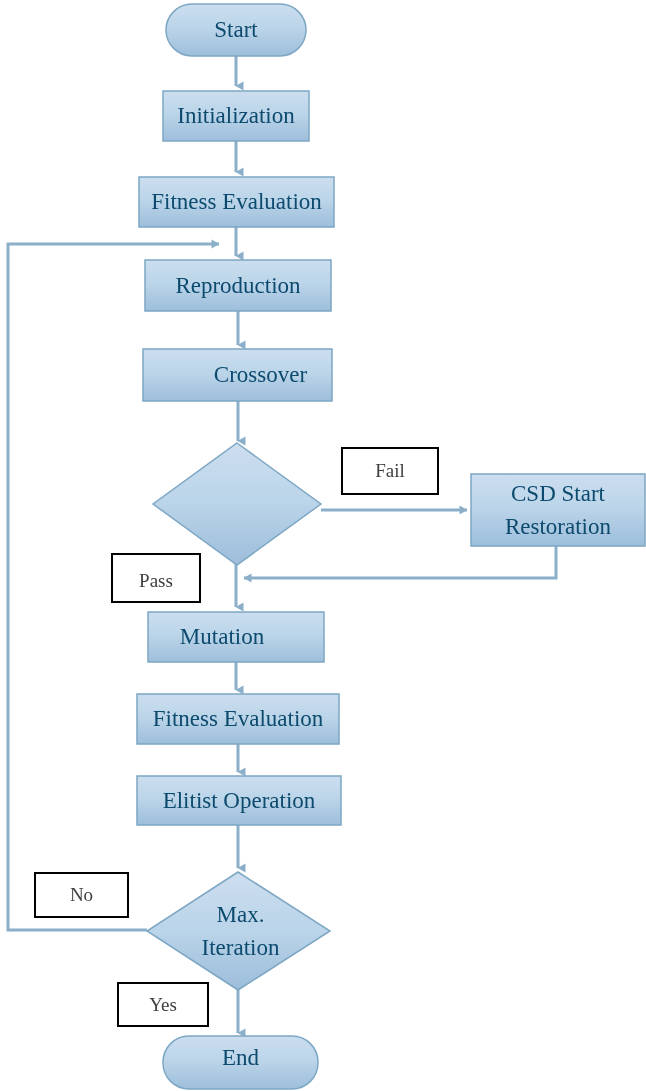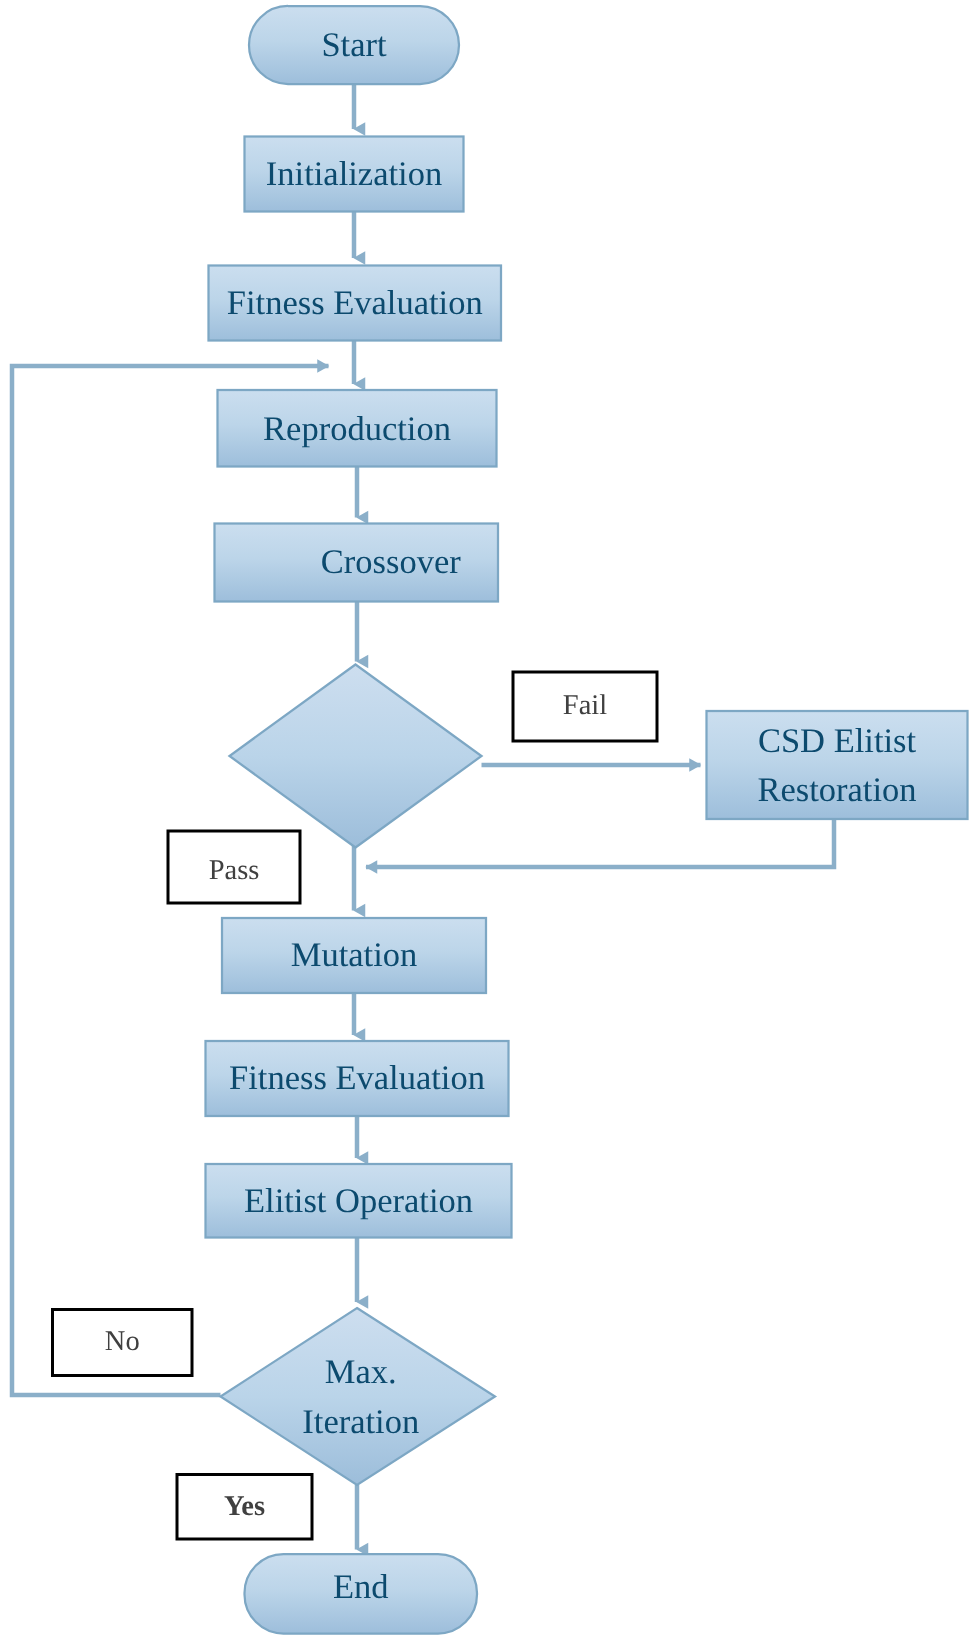--- a/index.html
+++ b/index.html
@@ -133,27 +133,27 @@
     <rect x="112" y="554" width="88" height="48" fill="#ffffff" stroke="#000000" stroke-width="2"></rect>
     <rect x="35" y="873" width="93" height="44" fill="#ffffff" stroke="#000000" stroke-width="2"></rect>
     <rect x="118" y="983" width="90" height="43" fill="#ffffff" stroke="#000000" stroke-width="2"></rect>
   </svg>
 
   <div class="node-label" style="left:166px; top:4px; width:140px; height:52px;">Start</div>
   <div class="node-label" style="left:163px; top:91px; width:146px; height:50px;">Initialization</div>
   <div class="node-label" style="left:139px; top:177px; width:195px; height:50px;">Fitness Evaluation</div>
   <div class="node-label" style="left:145px; top:260px; width:186px; height:51px;">Reproduction</div>
   <div class="node-label" style="left:143px; top:349px; width:189px; height:52px;margin-left:23px;">Crossover</div>
-  <div class="node-label" style="left:471px; top:474px; width:174px; height:72px;">CSD Elitist
+  <div class="node-label" style="left:471px; top:474px; width:174px; height:72px;">CSD Start
 Restoration</div>
-  <div class="node-label" style="left:148px; top:612px; width:176px; height:50px;">Mutation</div>
+  <div class="node-label" style="left:134px; top:612px; width:176px; height:50px;">Mutation</div>
   <div class="node-label" style="left:137px; top:694px; width:202px; height:50px;">Fitness Evaluation</div>
   <div class="node-label" style="left:137px; top:776px; width:204px; height:49px;">Elitist Operation</div>
   <div class="node-label" style="left:158px; top:892px; width:165px; height:78px;">Max.
 Iteration</div>
   <div class="node-label" style="left:163px; top:1036px; width:155px; height:44px;">End</div>
 
   <div class="tag-label" style="left:342px; top:448px; width:96px; height:46px;">Fail</div>
   <div class="tag-label" style="left:112px; top:557px; width:88px; height:48px;">Pass</div>
   <div class="tag-label" style="left:35px; top:873px; width:93px; height:44px;">No</div>
-  <div class="tag-label" style="left:118px; top:983px; width:90px; height:43px;font-weight:bold;">Yes</div>
+  <div class="tag-label" style="left:118px; top:983px; width:90px; height:43px;">Yes</div>
 
 </div>
 
 </body></html>

